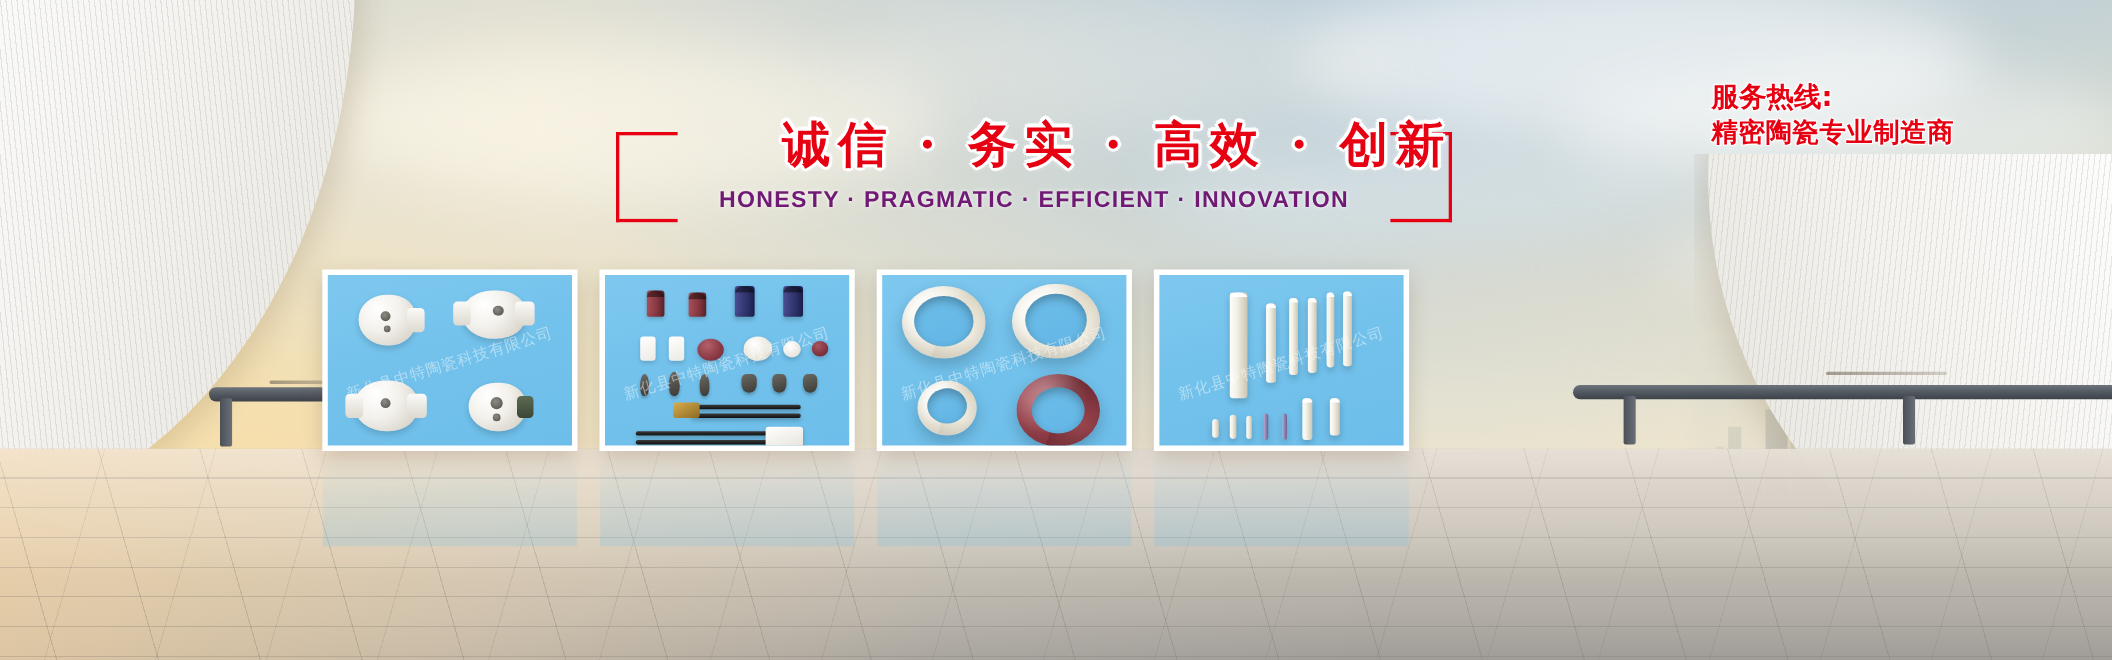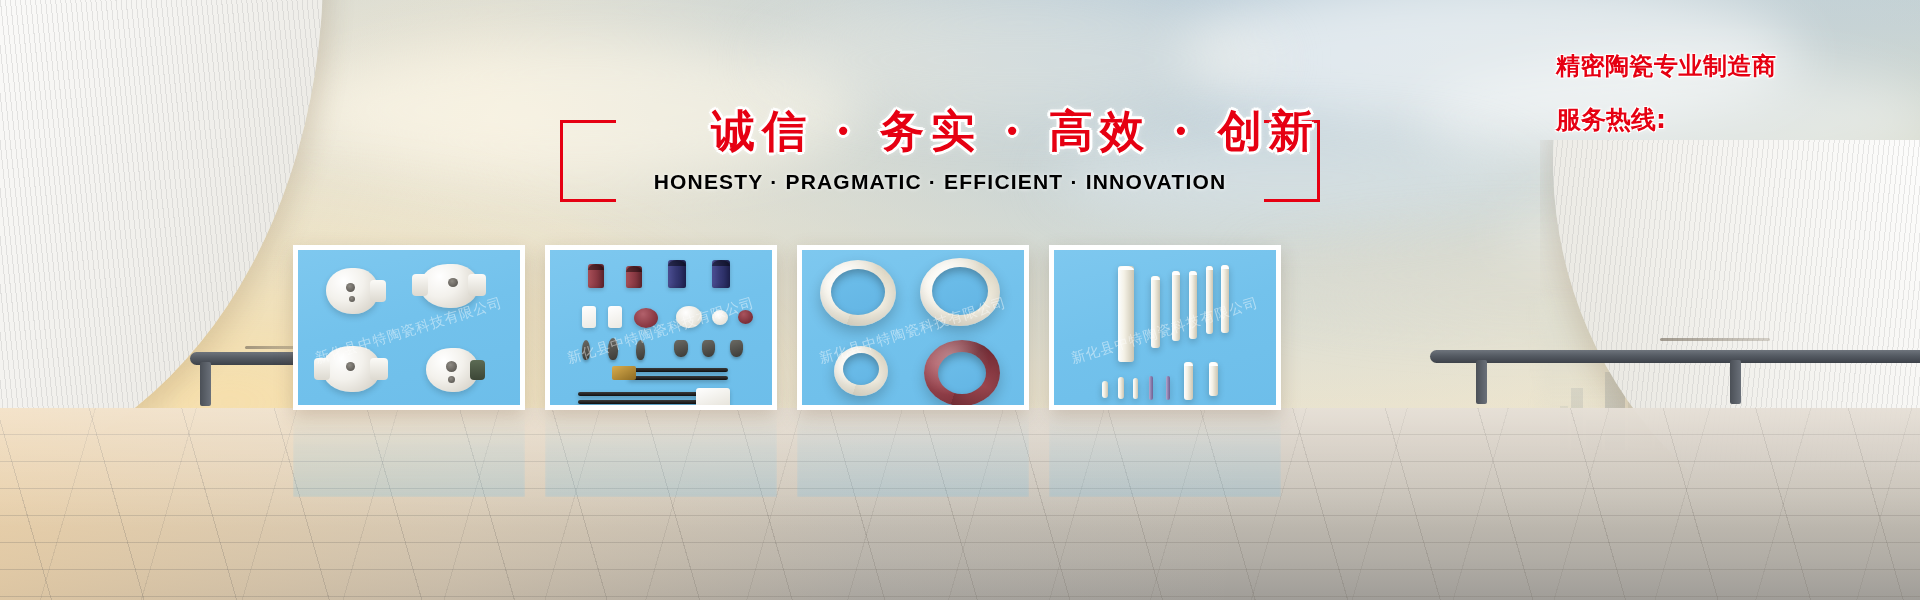--- a/index.html
+++ b/index.html
@@ -218,21 +218,21 @@
       0 0 7px rgba(255,255,255,.95);
     white-space:nowrap;
   }
   .slogan-en{
     position:absolute; left:0; right:0; top:62px;
     text-align:center;
     font-family:"Liberation Sans", sans-serif;
     font-weight:bold;
     font-size:21px;
     letter-spacing:1.2px;
-    color:#000000;
+    color:#701a75;
     white-space:nowrap;
     text-shadow:0 0 4px rgba(255,255,255,.8);
   }
 
   
   .contact{
     position:absolute; left:1556px; top:50px; width:330px;
   }
   .contact .line{
     color:#e60012;
@@ -421,22 +421,22 @@
   <div class="rail-thin" style="left:245px;  top:346px; width:70px;"></div>
 
   <div class="slogan-wrap">
     <div class="bracket bracket-left"></div>
     <div class="bracket bracket-right"></div>
     <div class="slogan-cn">诚信 · 务实 · 高效 · 创新</div>
     <div class="slogan-en">HONESTY · PRAGMATIC · EFFICIENT · INNOVATION</div>
   </div>
 
   <div class="contact">
+    <div class="line l2">服务热线:</div>
     <div class="line l1">精密陶瓷专业制造商</div>
-    <div class="line l2">服务热线:</div>
   </div>
 
   <div class="panel panel-1">
     <div class="inner">
       <div class="cer holder" style="left:28px;  top:18px; width:52px; height:46px;">
         <div class="hole" style="left:20px; top:15px; width:9px; height:9px;"></div>
         <div class="hole" style="left:23px; top:28px; width:6px; height:6px;"></div>
         <div class="tab" style="left:44px; top:12px; width:16px; height:22px;"></div>
       </div>
       <div class="cer holder" style="left:122px; top:14px; width:58px; height:44px;">

